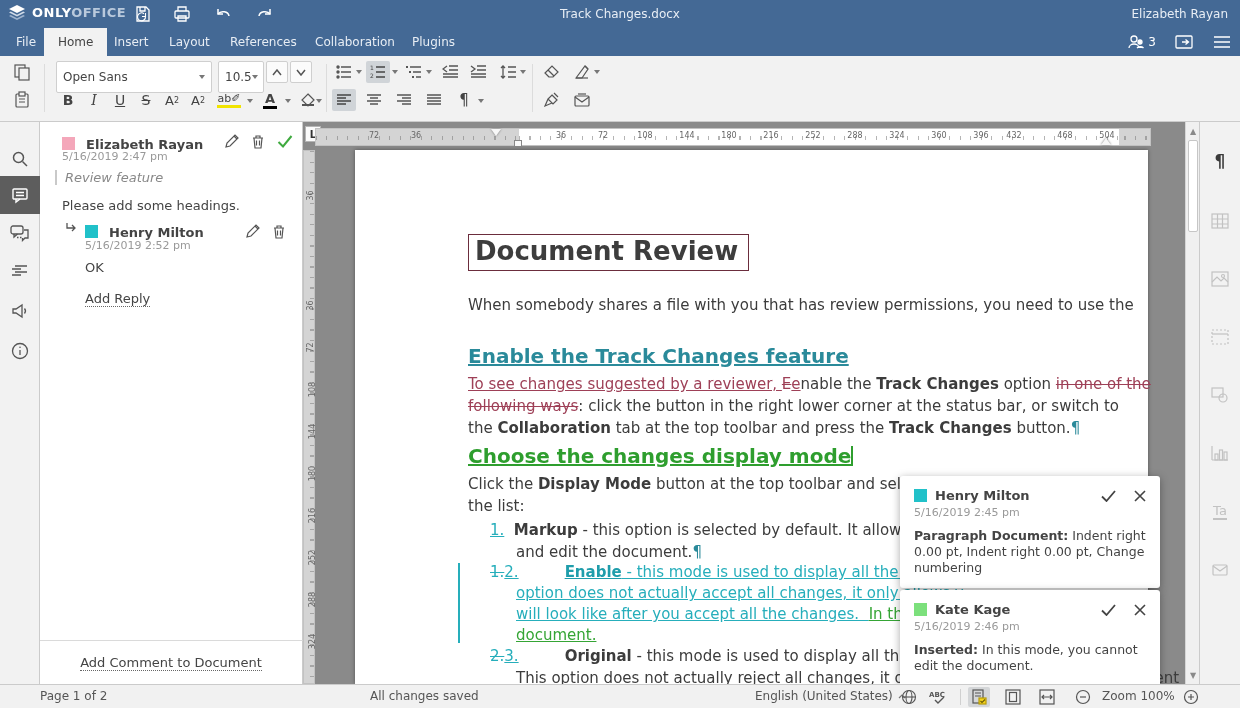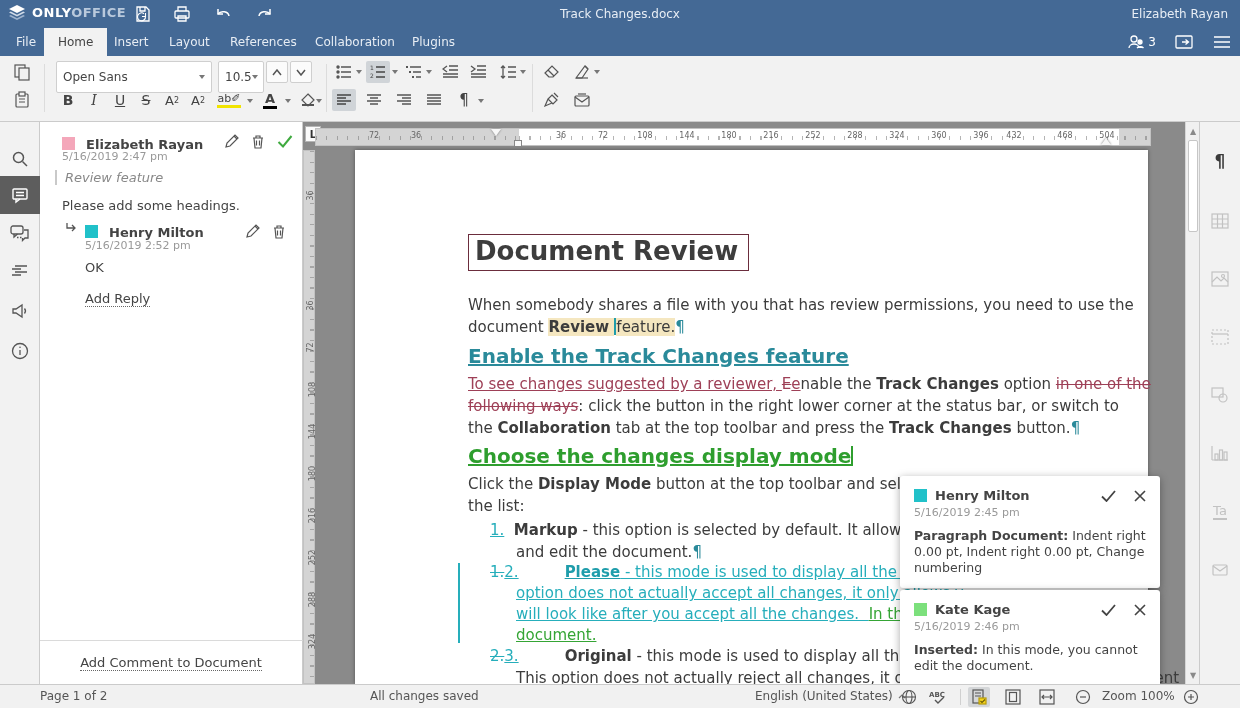--- a/index.html
+++ b/index.html
@@ -493,38 +493,37 @@
       <span class="vnum" style="top:486px;">324</span>
     </div>
 
     <div class="page"></div>
 
     <div class="content">
 
       <div class="titlebox"><span>Document Review</span></div>
 
       <div class="cl" style="left:165px;top:174px;"><span>When somebody shares a file with you that has review permissions, you need to use the</span></div>
-      <div class="cl" style="left:165px;top:196px;"><span>document </span><span class="b hl">Review </span><span class="cursor"></span><span class="hl">feature.</span><span class="pil">¶</span></div>
 
       <div class="cl h-teal" style="left:165px;top:222px;"><span>Enable the Track Changes feature</span></div>
 
       <div class="cl" style="left:165px;top:275px;"><span class="md">following ways</span><span>: click the button in the right lower corner at the status bar, or switch to</span></div>
       <div class="cl" style="left:165px;top:253px;"><span class="mi">To see changes suggested by a reviewer, </span><span class="md">E</span><span class="mi">e</span><span>nable the </span><span class="b">Track Changes</span><span> option </span><span class="md">in one of the</span></div>
       <div class="cl" style="left:165px;top:297px;"><span>the </span><span class="b">Collaboration</span><span> tab at the top toolbar and press the </span><span class="b">Track Changes</span><span> button.</span><span class="pil">¶</span></div>
 
       <div class="cl h-green" style="left:165px;top:322px;"><span>Choose the changes display mode</span><span class="cursor" style="height:20px;background:#2e9e2e;"></span></div>
 
       <div class="cl" style="left:165px;top:353px;"><span>Click the </span><span class="b">Display Mode</span><span> button at the top toolbar and select one o</span></div>
       <div class="cl" style="left:165px;top:375px;"><span>the list:</span></div>
 
       <div class="cl" style="left:187px;top:399px;"><span class="ti">1.</span><span>&nbsp;&nbsp;</span><span class="b">Markup</span><span> - this option is selected by default. It allows both t</span></div>
       <div class="cl" style="left:213px;top:421px;"><span>and edit the document.</span><span class="pil">¶</span></div>
 
       <div class="chbar" style="left:155px;top:441px;height:80px;"></div>
-      <div class="cl" style="left:187px;top:441px;"><span class="td">1.</span><span class="ti">2.</span><span style="display:inline-block;width:46px;"></span><span class="tib">Please</span><span class="ti"> - this mode is used to display all the changes a</span></div>
+      <div class="cl" style="left:187px;top:441px;"><span class="td">1.</span><span class="ti">2.</span><span style="display:inline-block;width:46px;"></span><span class="tib">Enable</span><span class="ti"> - this mode is used to display all the changes a</span></div>
       <div class="cl" style="left:213px;top:462px;"><span class="ti">option does not actually accept all changes, it only allows y</span></div>
       <div class="cl" style="left:213px;top:483px;"><span class="ti">will look like after you accept all the changes.  </span><span class="gi">In this mode</span></div>
       <div class="cl" style="left:213px;top:504px;"><span class="gi">document.</span></div>
 
       <div class="cl" style="left:187px;top:525px;"><span class="td">2.</span><span class="ti">3.</span><span style="display:inline-block;width:46px;"></span><span class="b">Original</span><span> - this mode is used to display all the chang</span></div>
       <div class="cl" style="left:213px;top:547px;"><span>This option does not actually reject all changes, it only allows you to view the document</span></div>
     </div>
 
     <div class="popwrap">
       <div class="popcard">

